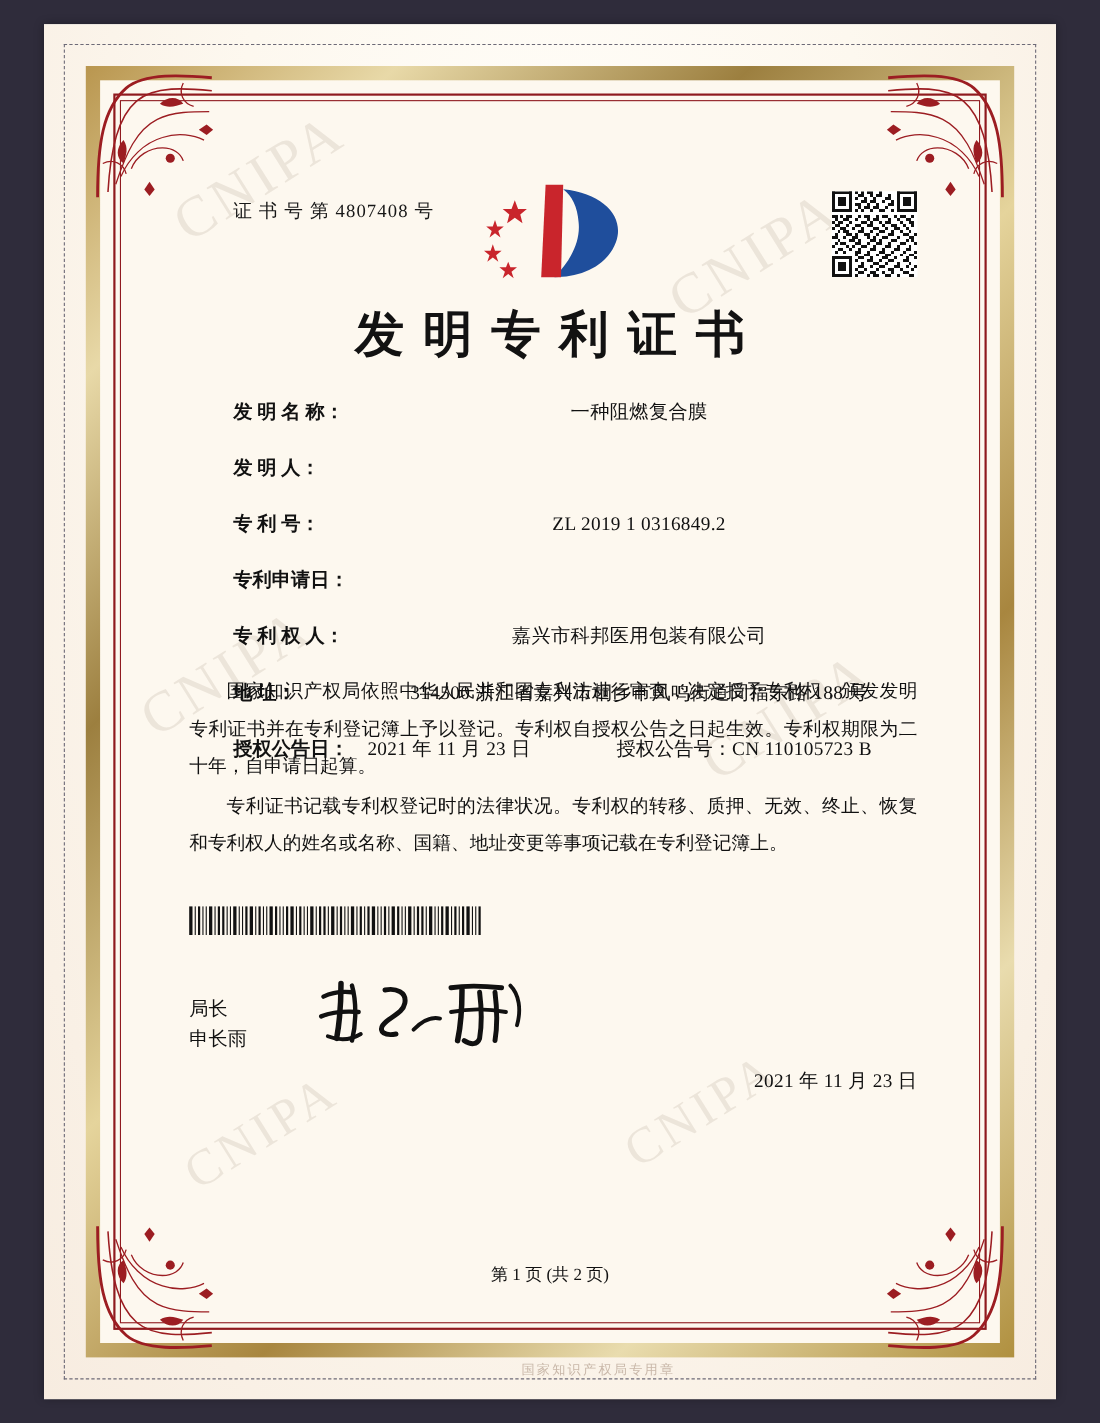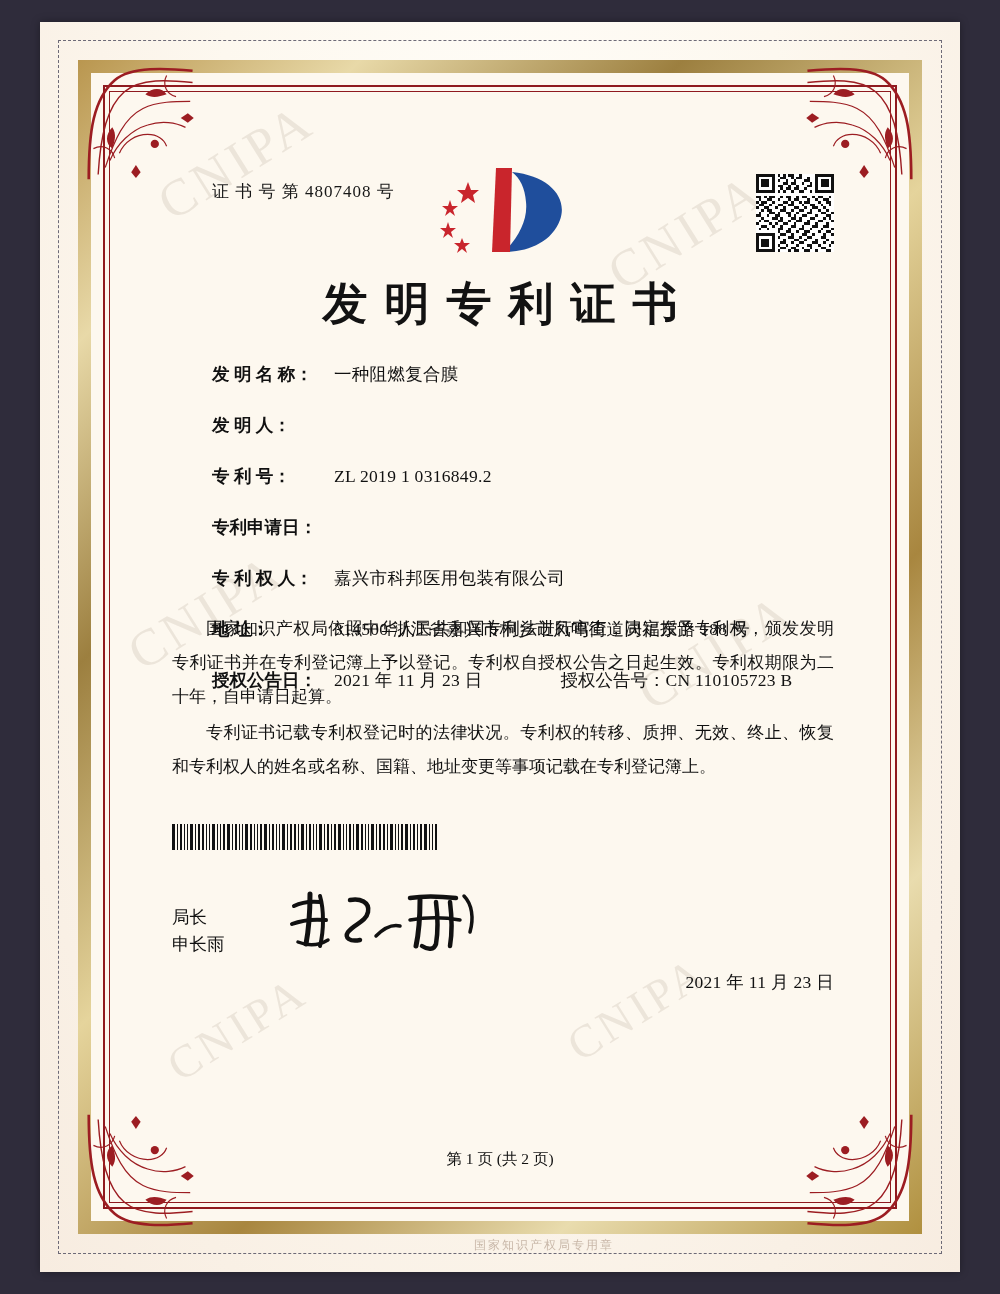--- a/index.html
+++ b/index.html
@@ -179,21 +179,21 @@
     font-size: 17.5px;
     color: #111;
   }
   .flabel {
     width: 122px;
     flex: 0 0 122px;
     letter-spacing: 0px;
     white-space: nowrap;
     font-weight: bold;
   }
-  .fvalue { flex: 1; letter-spacing: .3px; }
+  .fvalue { flex: 1; letter-spacing: .3px; text-align: center; }
   .frow.dual .fvalue { flex: 0 0 auto; }
   .frow.dual .flabel2 {
     margin-left: 78px;
     white-space: nowrap;
   }
 
   .paras {
     position: absolute;
     top: 498px;
     left: 40px;

